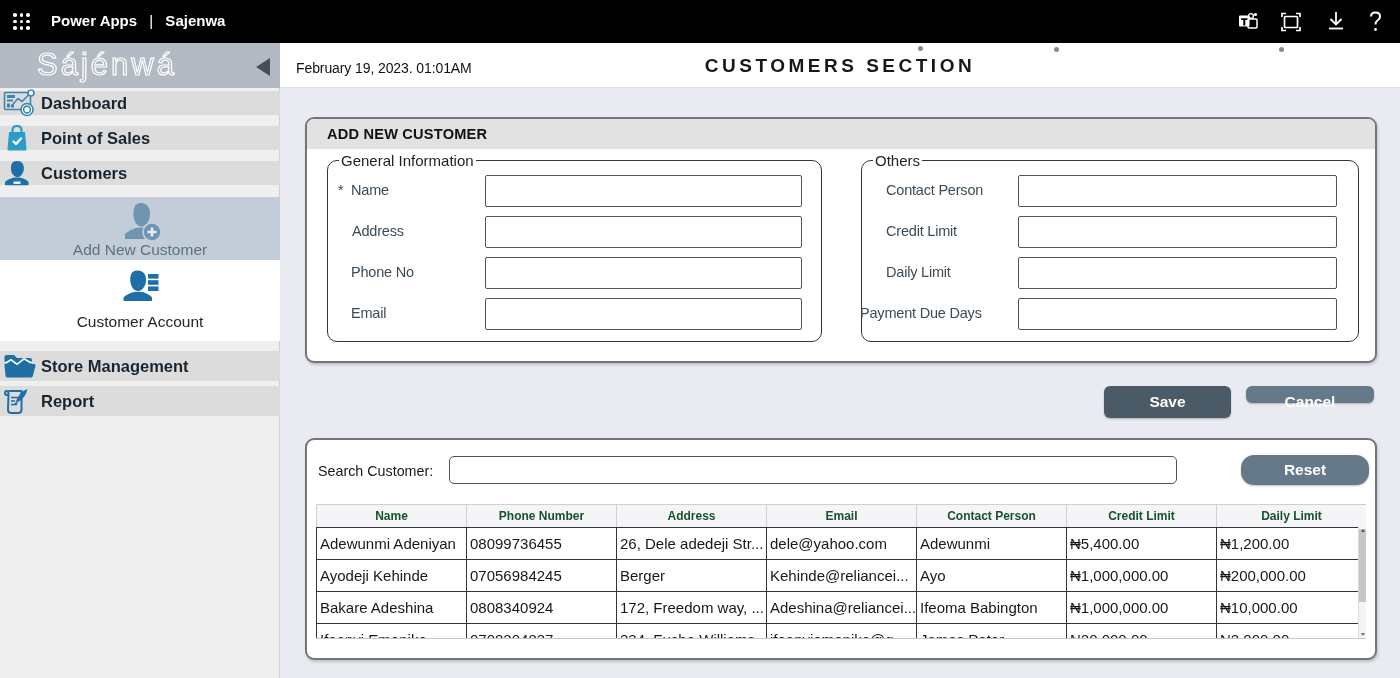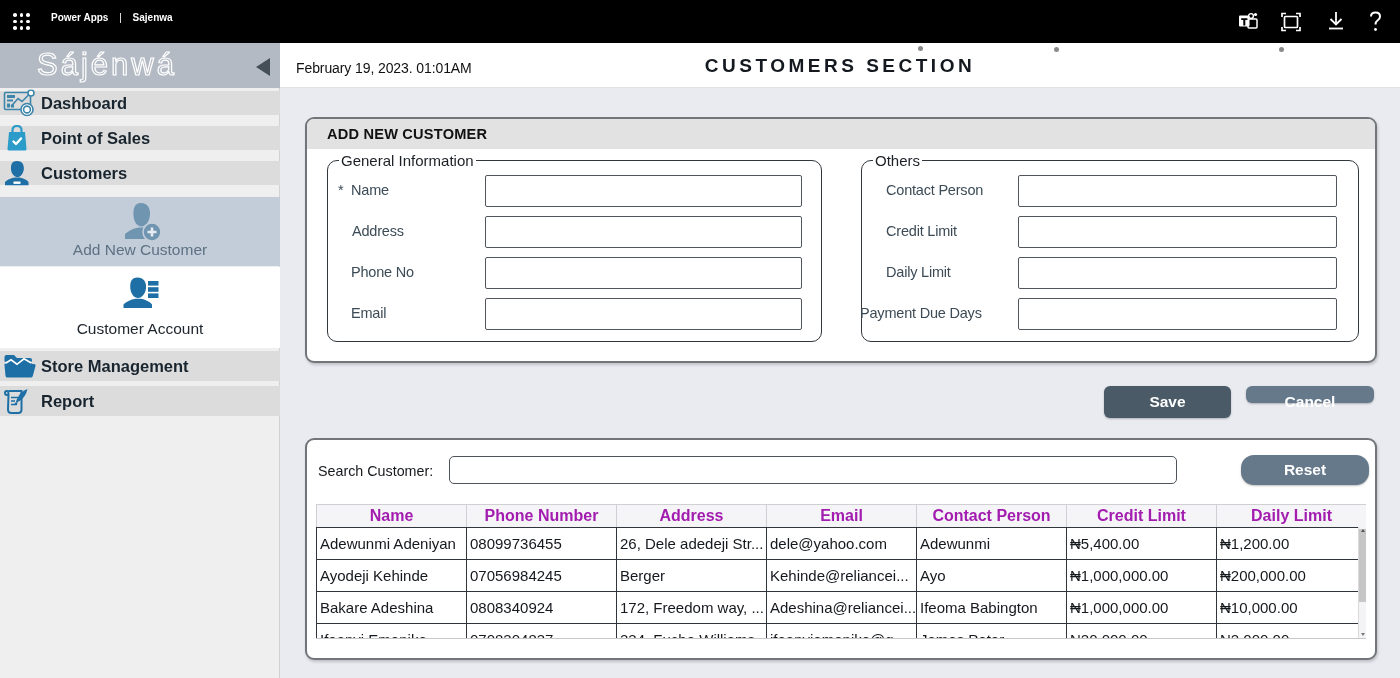--- a/index.html
+++ b/index.html
@@ -13,21 +13,21 @@
 
   
   .sidehead { left:0; top:43px; width:280px; height:45px; background:#b3bac3; }
   
   .collapse { left:256px; top:58px; width:0; height:0; border-top:9px solid transparent; border-bottom:9px solid transparent; border-right:14px solid #454f58; }
   .sidebody { left:0; top:88px; width:280px; height:590px; background:#efeff0; border-right:1px solid #d2d2d6; }
   .mrow { left:0; width:280px; height:24px; background:#dcdcdc; }
   .mrow .mtxt { position:absolute; left:41px; top:50%; transform:translateY(-50%); font-size:16.5px; font-weight:700; color:#18242e; }
   .micon { position:absolute; left:3px; top:50%; transform:translateY(-50%); }
   .submenu-sel { left:0; top:197px; width:280px; height:69px; background:#c3cdd9; }
-  .submenu-wht { left:0; top:267px; width:280px; height:81px; background:#ffffff; }
+  .submenu-wht { left:0; top:260px; width:280px; height:81px; background:#ffffff; }
   .subtxt { position:absolute; width:100%; text-align:center; font-size:15.5px; }
 
   
   .mainstrip { left:280px; top:43px; width:1120px; height:45px; background:#fff; border-bottom:1px solid #e2e2e2; }
   .datetxt { left:296px; top:60px; font-size:14px; color:#111; letter-spacing:-0.1px; }
   .pagetitle { left:280px; top:55px; width:1120px; text-align:center; font-size:19px; font-weight:700; letter-spacing:3.5px; color:#14191f; }
   .dot { width:5px; height:5px; border-radius:50%; background:#8a8a8a; }
 
   
   .content { left:280px; top:88px; width:1120px; height:590px; background:#e9ebf1; }
@@ -48,42 +48,42 @@
   .btn-cancel { left:1246px; top:386px; width:128px; height:17px; background:#66798b; line-height:32px; }
   .btn-reset { width:128px; height:30px; background:#66798b; line-height:30px; }
 
   .card2 { left:305px; top:438px; width:1072px; height:222px; }
   .searchlbl { position:absolute; left:11px; top:23px; font-size:14.3px; color:#16191d; }
   .searchbox { position:absolute; left:142px; top:16px; width:728px; height:28px; border:1.6px solid #4f545a; border-radius:5px; background:#fff; }
 
   
   .tablewrap { position:absolute; left:9px; top:64px; width:1050px; height:135px; overflow:hidden; border-bottom:1px solid #c8c8c8; }
   table { border-collapse:collapse; table-layout:fixed; width:1050px; }
-  th { background:#f5f5f7; border:1px solid #cfcfd4; border-bottom:1px solid #30353b; font-size:16px; font-weight:700; color:#a21caf; height:23px; text-align:center; }
+  th { background:#f5f5f7; border:1px solid #cfcfd4; border-bottom:1px solid #30353b; font-size:12px; font-weight:700; color:#14532d; height:23px; text-align:center; }
   td { border:1px solid #30353b; font-size:15px; color:#15181c; height:32px; padding:0 0 0 3px; background:#fff; white-space:nowrap; overflow:hidden; }
   .scrollbar { position:absolute; right:0px; top:23px; width:8px; height:111px; background:#f4f4f6; border-left:1px solid #dadada; }
   .sb-thumb { position:absolute; left:0px; top:2px; width:7px; height:73px; background:#c6c6c6; }
   .sb-arrow { position:absolute; left:1.5px; width:0; height:0; border-left:2.5px solid transparent; border-right:2.5px solid transparent; }
 </style>
 </head>
 <body>
 
 <div class="abs topbar"></div>
 <div class="abs waffle">
     <span></span>
     <span></span>
     <span></span>
     <span></span>
     <span></span>
     <span></span>
     <span></span>
     <span></span>
     <span></span>
   </div>
-<div class="abs brand" style="left:51px; top:12px; color:#fff; font-size:10px; font-weight:600;">Power Apps <span style="font-weight:400; padding:0 8px;">|</span> Sajenwa</div>
+<div class="abs brand" style="left:51px; top:12px; color:#fff; font-size:15px; font-weight:600;">Power Apps <span style="font-weight:400; padding:0 8px;">|</span> Sajenwa</div>
 
 <svg class="abs" style="left:1238px; top:12px;" width="20" height="20" viewBox="0 0 20 20">
   <circle cx="13" cy="4" r="2.4" fill="none" stroke="#fff" stroke-width="1.4"></circle>
   <circle cx="17.5" cy="2.5" r="1.6" fill="#fff"></circle>
   <rect x="10" y="7" width="9" height="9" rx="1" fill="none" stroke="#fff" stroke-width="1.5"></rect>
   <rect x="1" y="3.5" width="10.5" height="11" rx="1" fill="#fff"></rect>
   <path d="M3.2 6.2 H9.4 V8.1 H7.3 V13.5 H5.3 V8.1 H3.2 Z" fill="#000"></path>
 </svg>
 <svg class="abs" style="left:1281px; top:12px;" width="20" height="20" viewBox="0 0 20 20">
   <g stroke="#fff" stroke-width="1.7" fill="none">

